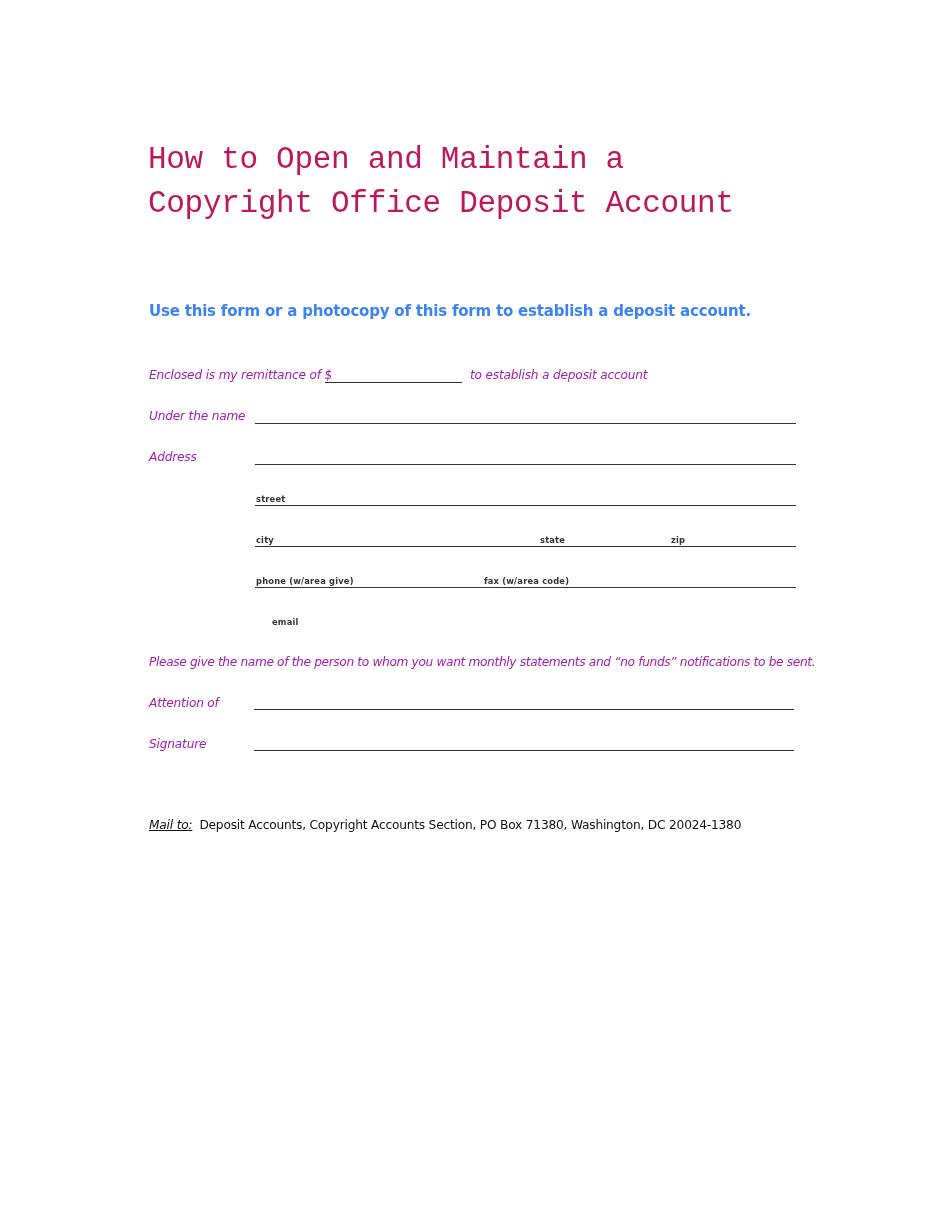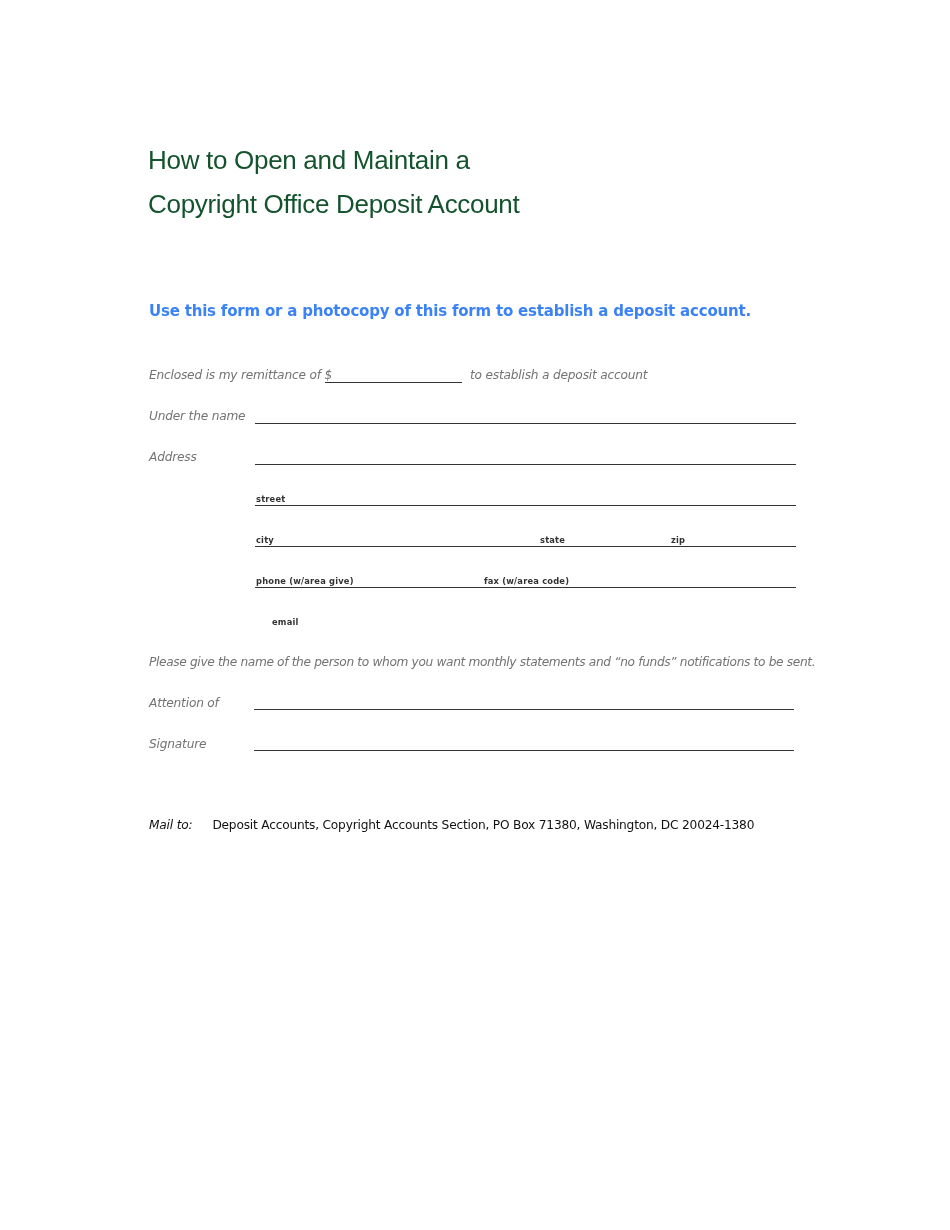--- a/index.html
+++ b/index.html
@@ -1,24 +1,24 @@
 <!DOCTYPE html>
 <html><head>
   <meta charset="utf-8">
   <style>
     html, body { margin: 0; padding: 0; background: #ffffff; }
     body { width: 950px; height: 1230px; position: relative; overflow: hidden; color: #111; }
     .abs { position: absolute; }
-    .title { left: 148px; top: 138px; font-family: Liberation Sans, sans-serif; font-size: 26px; line-height: 44px; color: #14532d; letter-spacing: -0.3px; }
+    .title { left: 148px; top: 138px; font-family: Liberation Mono, monospace; font-size: 31px; line-height: 44px; color: #be185d; letter-spacing: -0.3px; }
     .subhead { left: 149px; top: 302px; font-family: "DejaVu Sans", sans-serif; font-weight: bold; font-size: 15px; color: #3b82f6; letter-spacing: -0.2px; }
-    .ital { font-family: "DejaVu Sans", sans-serif; font-style: italic; font-size: 12.2px; color: #737373; letter-spacing: -0.2px; }
+    .ital { font-family: "DejaVu Sans", sans-serif; font-style: italic; font-size: 12.2px; color: #a21caf; letter-spacing: -0.2px; }
     .line { position: absolute; height: 0; border-top: 1px solid #333; }
     .cap { font-family: "DejaVu Sans", sans-serif; font-size: 8.3px; font-weight: bold; color: #333; letter-spacing: 0.2px; margin-top: 30px; }
     .mail { left: 149px; top: 818px; font-family: "DejaVu Sans", sans-serif; font-size: 12.2px; color: #111; letter-spacing: -0.2px; white-space: nowrap; }
-    .mail .lbl { font-style: italic; margin-right: 20px; }
+    .mail .lbl { font-style: italic; margin-right: 7px; text-decoration: underline; }
   </style>
 </head>
 <body>
 
 <div>
 
   <div class="abs title">
     <div>How to Open and Maintain a</div>
     <div>Copyright Office Deposit Account</div>
   </div>

